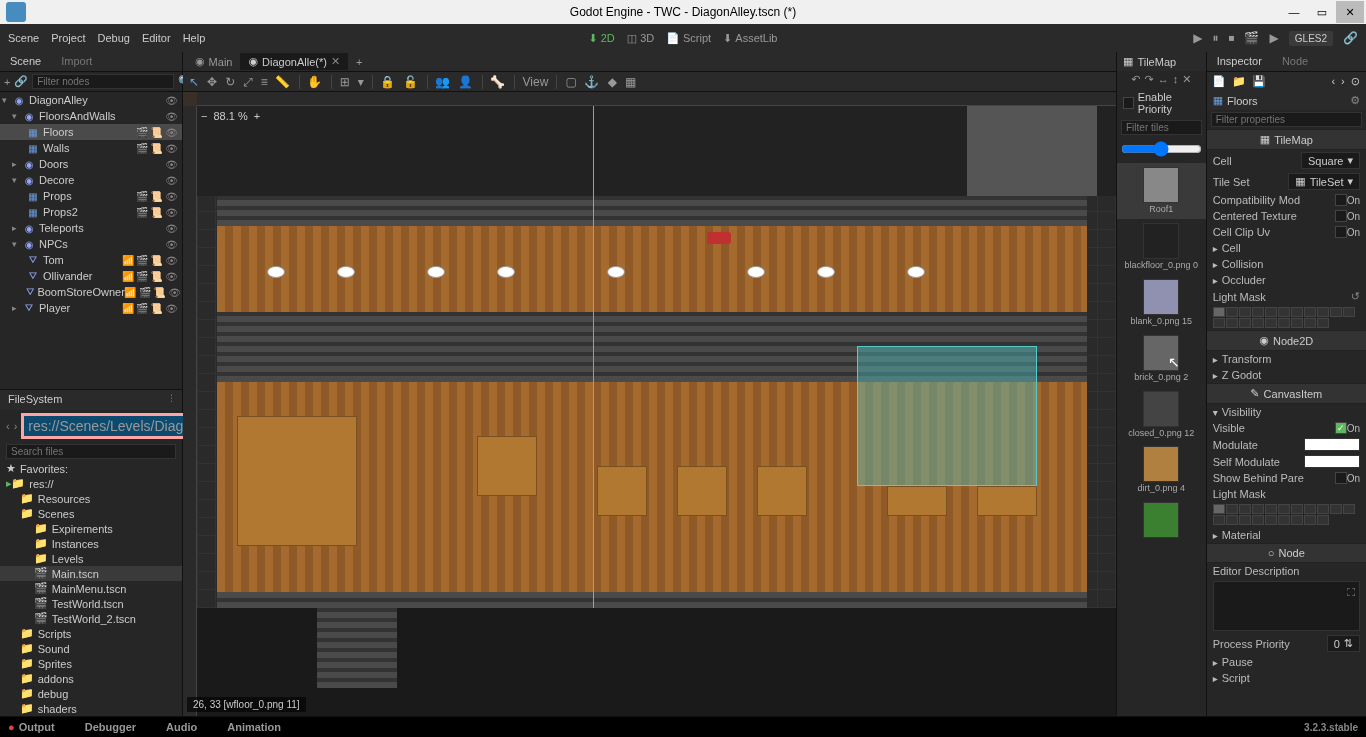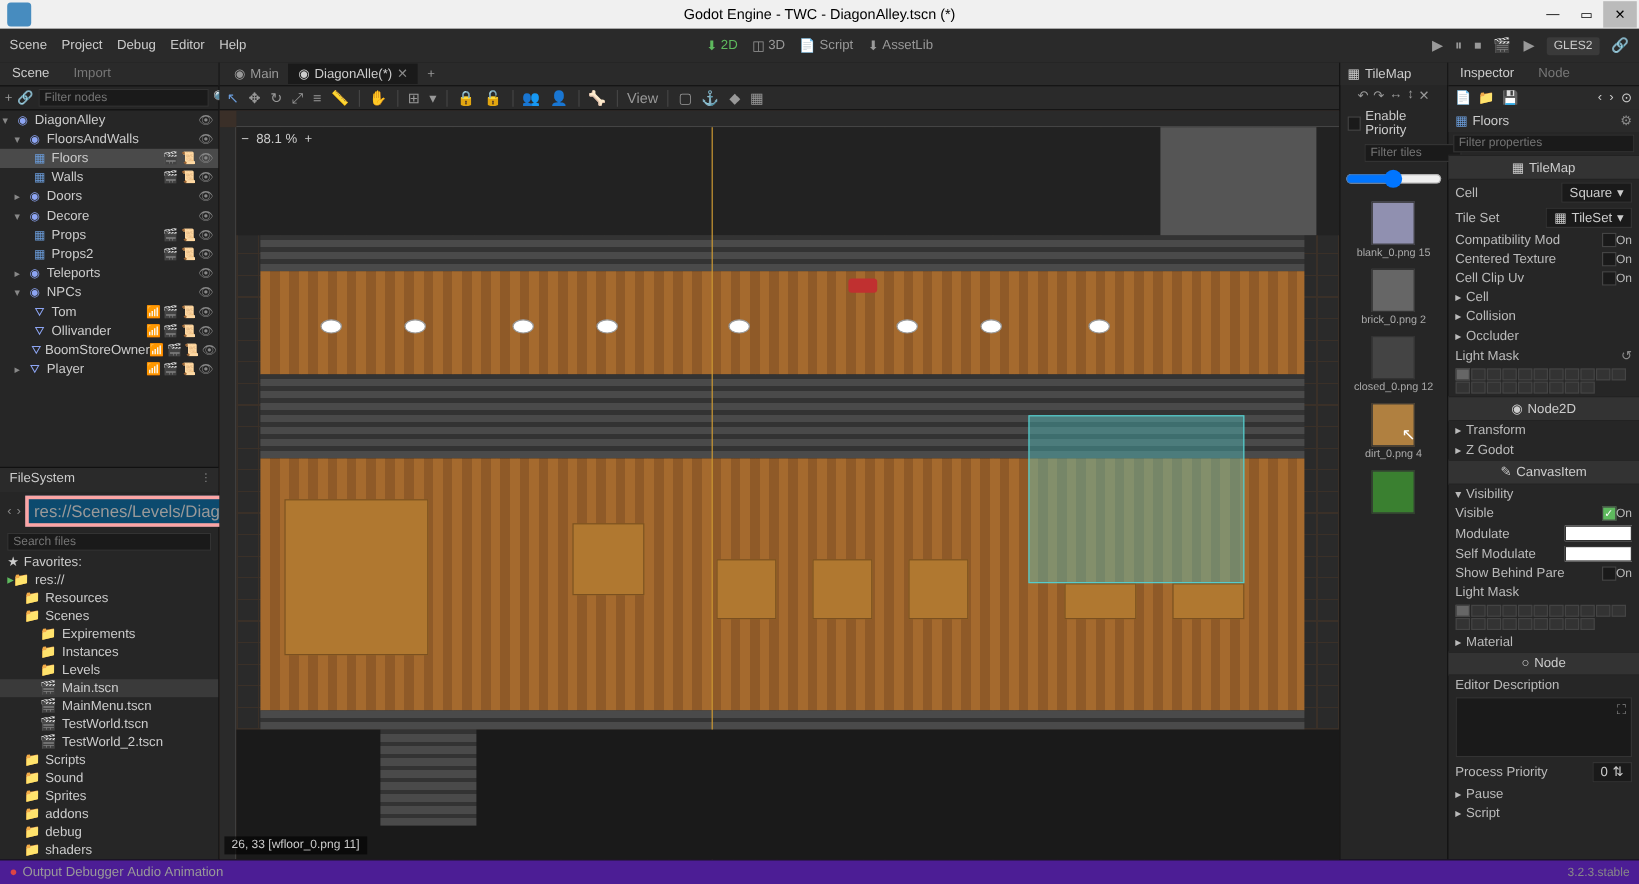--- a/index.html
+++ b/index.html
@@ -65,21 +65,21 @@
 .table-round { position: absolute; background: #fff; border-radius: 50%; border: 1px solid #999; }
 .selection-area { position: absolute; background: rgba(80,200,200,0.4); border: 1px solid #5cc; }
 .status-overlay { position: absolute; bottom: 4px; left: 4px; background: rgba(0,0,0,0.6); color: #ccc; padding: 2px 6px; font-size: 10px; }
 .right-panel { width: 250px; background: #262626; border-left: 1px solid #111; display: flex; }
 .tile-panel { width: 90px; border-right: 1px solid #111; display: flex; flex-direction: column; }
 .tile-header { padding: 3px 6px; background: #2a2a2a; font-size: 10px; display: flex; align-items: center; gap: 4px; }
 .tile-toolbar { padding: 2px 4px; display: flex; gap: 4px; justify-content: center; }
 .tile-toolbar .tb-icon { color: #999; cursor: pointer; font-size: 11px; }
 .tile-check { padding: 3px 6px; font-size: 10px; display: flex; align-items: center; gap: 4px; }
 .tile-filter { padding: 2px 4px; }
-.tile-filter input { width: 100%; background: #1a1a1a; border: 1px solid #333; color: #999; padding: 1px 4px; font-size: 10px; margin-left: 16px; }
+.tile-filter input { width: 100%; background: #1a1a1a; border: 1px solid #333; color: #999; padding: 1px 4px; font-size: 10px; }
 .tile-list { flex: 1; overflow: auto; }
 .tile-item { padding: 4px; text-align: center; cursor: pointer; }
 .tile-item .swatch { width: 36px; height: 36px; margin: 0 auto 2px; background: #555; border: 1px solid #333; }
 .tile-item .label { font-size: 9px; color: #aaa; line-height: 1.1; }
 .tile-item.selected { background: #3a3a3a; }
 .inspector-panel { width: 160px; display: flex; flex-direction: column; }
 .insp-toolbar { padding: 3px 6px; display: flex; gap: 6px; background: #2a2a2a; }
 .insp-node { padding: 3px 6px; background: #2a2a2a; display: flex; align-items: center; gap: 4px; font-size: 11px; }
 .insp-filter { padding: 2px 4px; }
 .insp-filter input { width: 100%; background: #1a1a1a; border: 1px solid #333; color: #999; padding: 1px 4px; font-size: 10px; }
@@ -89,21 +89,21 @@
 .insp-prop .dropdown { background: #1a1a1a; border: 1px solid #333; padding: 1px 6px; display: flex; align-items: center; gap: 4px; }
 .insp-expand { padding: 2px 6px; font-size: 10px; color: #bbb; cursor: pointer; display: flex; align-items: center; gap: 4px; }
 .light-mask { display: flex; flex-wrap: wrap; padding: 2px 6px; gap: 1px; }
 .light-mask .bit { width: 12px; height: 10px; background: #333; border: 1px solid #444; cursor: pointer; }
 .light-mask .bit.on { background: #666; }
 .color-swatch { width: 56px; height: 13px; background: #fff; border: 1px solid #333; cursor: pointer; }
 .checkbox { width: 12px; height: 12px; background: #1a1a1a; border: 1px solid #444; display: inline-block; cursor: pointer; }
 .checkbox.checked { background: #5eb95e; }
 .checkbox.checked::after { content: '✓'; color: #fff; font-size: 9px; display: block; text-align: center; line-height: 10px; }
 .on-label { color: #bbb; font-size: 10px; }
-.bottom-bar { height: 21px; background: #4c1d95; border-top: 1px solid #111; display: flex; align-items: center; padding: 0 8px; gap: 3px; font-size: 11px; }
+.bottom-bar { height: 21px; background: #000000; border-top: 1px solid #111; display: flex; align-items: center; padding: 0 8px; gap: 30px; font-size: 11px; font-weight: bold; }
 .bottom-bar .item { color: #999; cursor: pointer; }
 .bottom-bar .item.output::before { content: '●'; color: #d44; margin-right: 4px; }
 .bottom-bar .version { margin-left: auto; color: #888; font-size: 10px; }
 .cursor { position: absolute; left: 1168px; top: 354px; z-index: 100; pointer-events: none; font-size: 14px; color: #fff; }
 </style>
 </head>
 <body>
 
 <div class="titlebar">
   <div class="logo"></div>
@@ -477,20 +477,28 @@
       </div>
       <div class="tile-check">
         <span class="checkbox"></span>
         <span>Enable Priority</span>
       </div>
       <div class="tile-filter">
         <input placeholder="Filter tiles" style="">
       </div>
       <div style="padding:4px"><input type="range" style="width: 100%;" value="50"></div>
       <div class="tile-list">
+        <div class="tile-item selected">
+          <div class="swatch" style="background:#888"></div>
+          <div class="label">Roof1</div>
+        </div>
+        <div class="tile-item">
+          <div class="swatch" style="background:#222"></div>
+          <div class="label">blackfloor_0.png 0</div>
+        </div>
         <div class="tile-item">
           <div class="swatch" style="background:#9090b0"></div>
           <div class="label">blank_0.png 15</div>
         </div>
         <div class="tile-item">
           <div class="swatch" style="background:#666"></div>
           <div class="label">brick_0.png 2</div>
         </div>
         <div class="tile-item">
           <div class="swatch" style="background:#444"></div>

